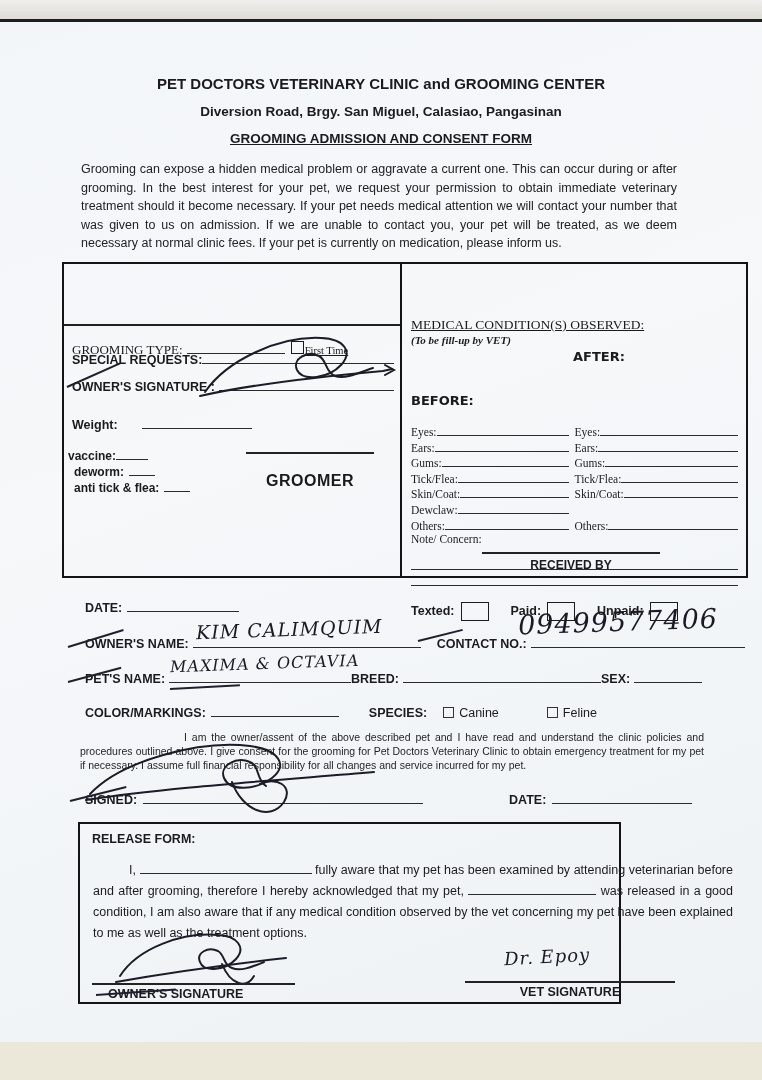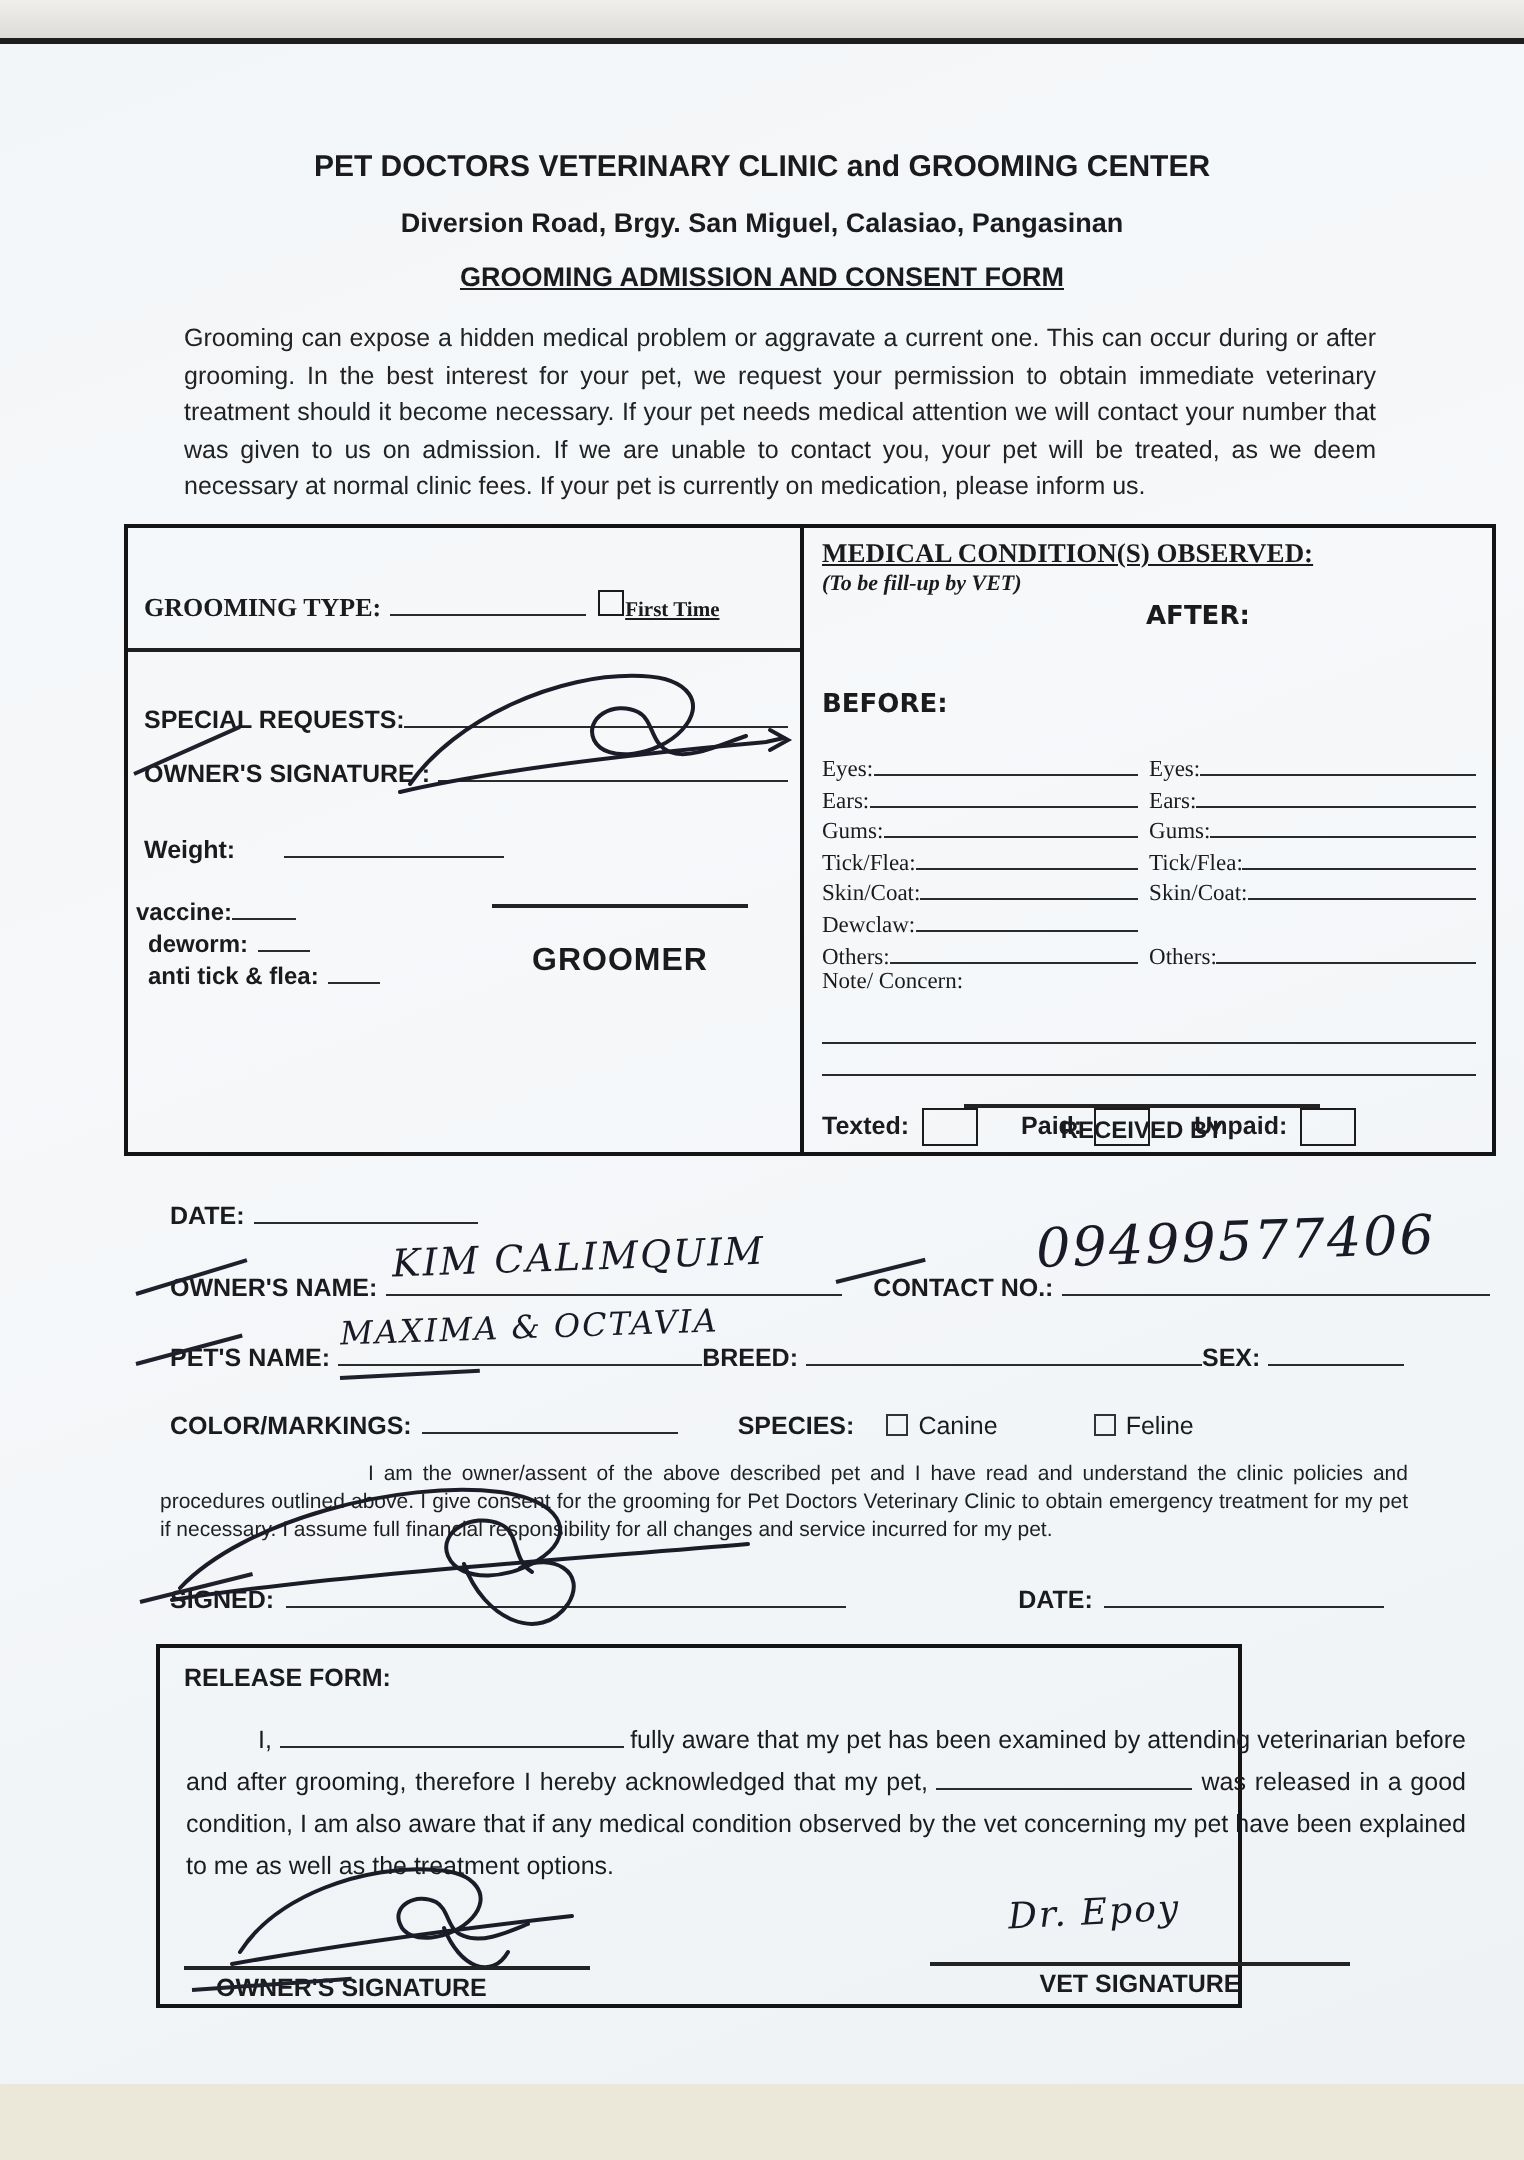--- a/index.html
+++ b/index.html
@@ -6,26 +6,26 @@
   body{width:762px;height:1080px;position:relative;font-family:"Liberation Sans",sans-serif;color:#1b1b1d;background:#e7e5e0;overflow:hidden;}
   .abs{position:absolute;}
   
   .scan-top{left:0;top:0;width:762px;height:19px;background:linear-gradient(180deg,#f0efeb,#dedcd7);}
   .scan-topline{left:0;top:19px;width:762px;height:3px;background:#1e1e1e;}
   .paper{left:0;top:22px;width:762px;height:1020px;background:linear-gradient(160deg,#f3f6f8 0%,#f6f8fa 40%,#eef2f5 100%);}
   .scan-bottom{left:0;top:1042px;width:762px;height:38px;background:#ece8d9;}
 
   
   .sans-b{font-family:"Liberation Sans",sans-serif;font-weight:bold;}
-  .serif-b{font-family:"Liberation Serif",serif;font-weight:bold;}
+  .serif-b{font-family:"Liberation Serif",serif;font-weight:normal;margin-top:48px;}
   .serif{font-family:"Liberation Serif",serif;}
   .u{text-decoration:underline;}
   .center{text-align:center;width:762px;left:0;}
 
-  .intro{left:92px;top:160px;width:596px;font-size:12.5px;line-height:18.5px;text-align:justify;color:#222;}
+  .intro{left:81px;top:160px;width:596px;font-size:12.5px;line-height:18.5px;text-align:justify;color:#222;}
 
   
   .bl{display:inline-block;border-bottom:1.6px solid #2b2b2b;height:13px;vertical-align:baseline;}
   .row{display:flex;align-items:baseline;}
 
   
   .box1{left:62px;top:262px;width:686px;height:316px;border:2.5px solid #141414;box-sizing:border-box;}
   .leftpane{position:absolute;left:0;top:0;width:336px;height:100%;}
   .rightpane{position:absolute;left:336px;top:0;right:0;bottom:0;border-left:2.5px solid #141414;padding:5px 8px 0 9px;box-sizing:border-box;}
 

